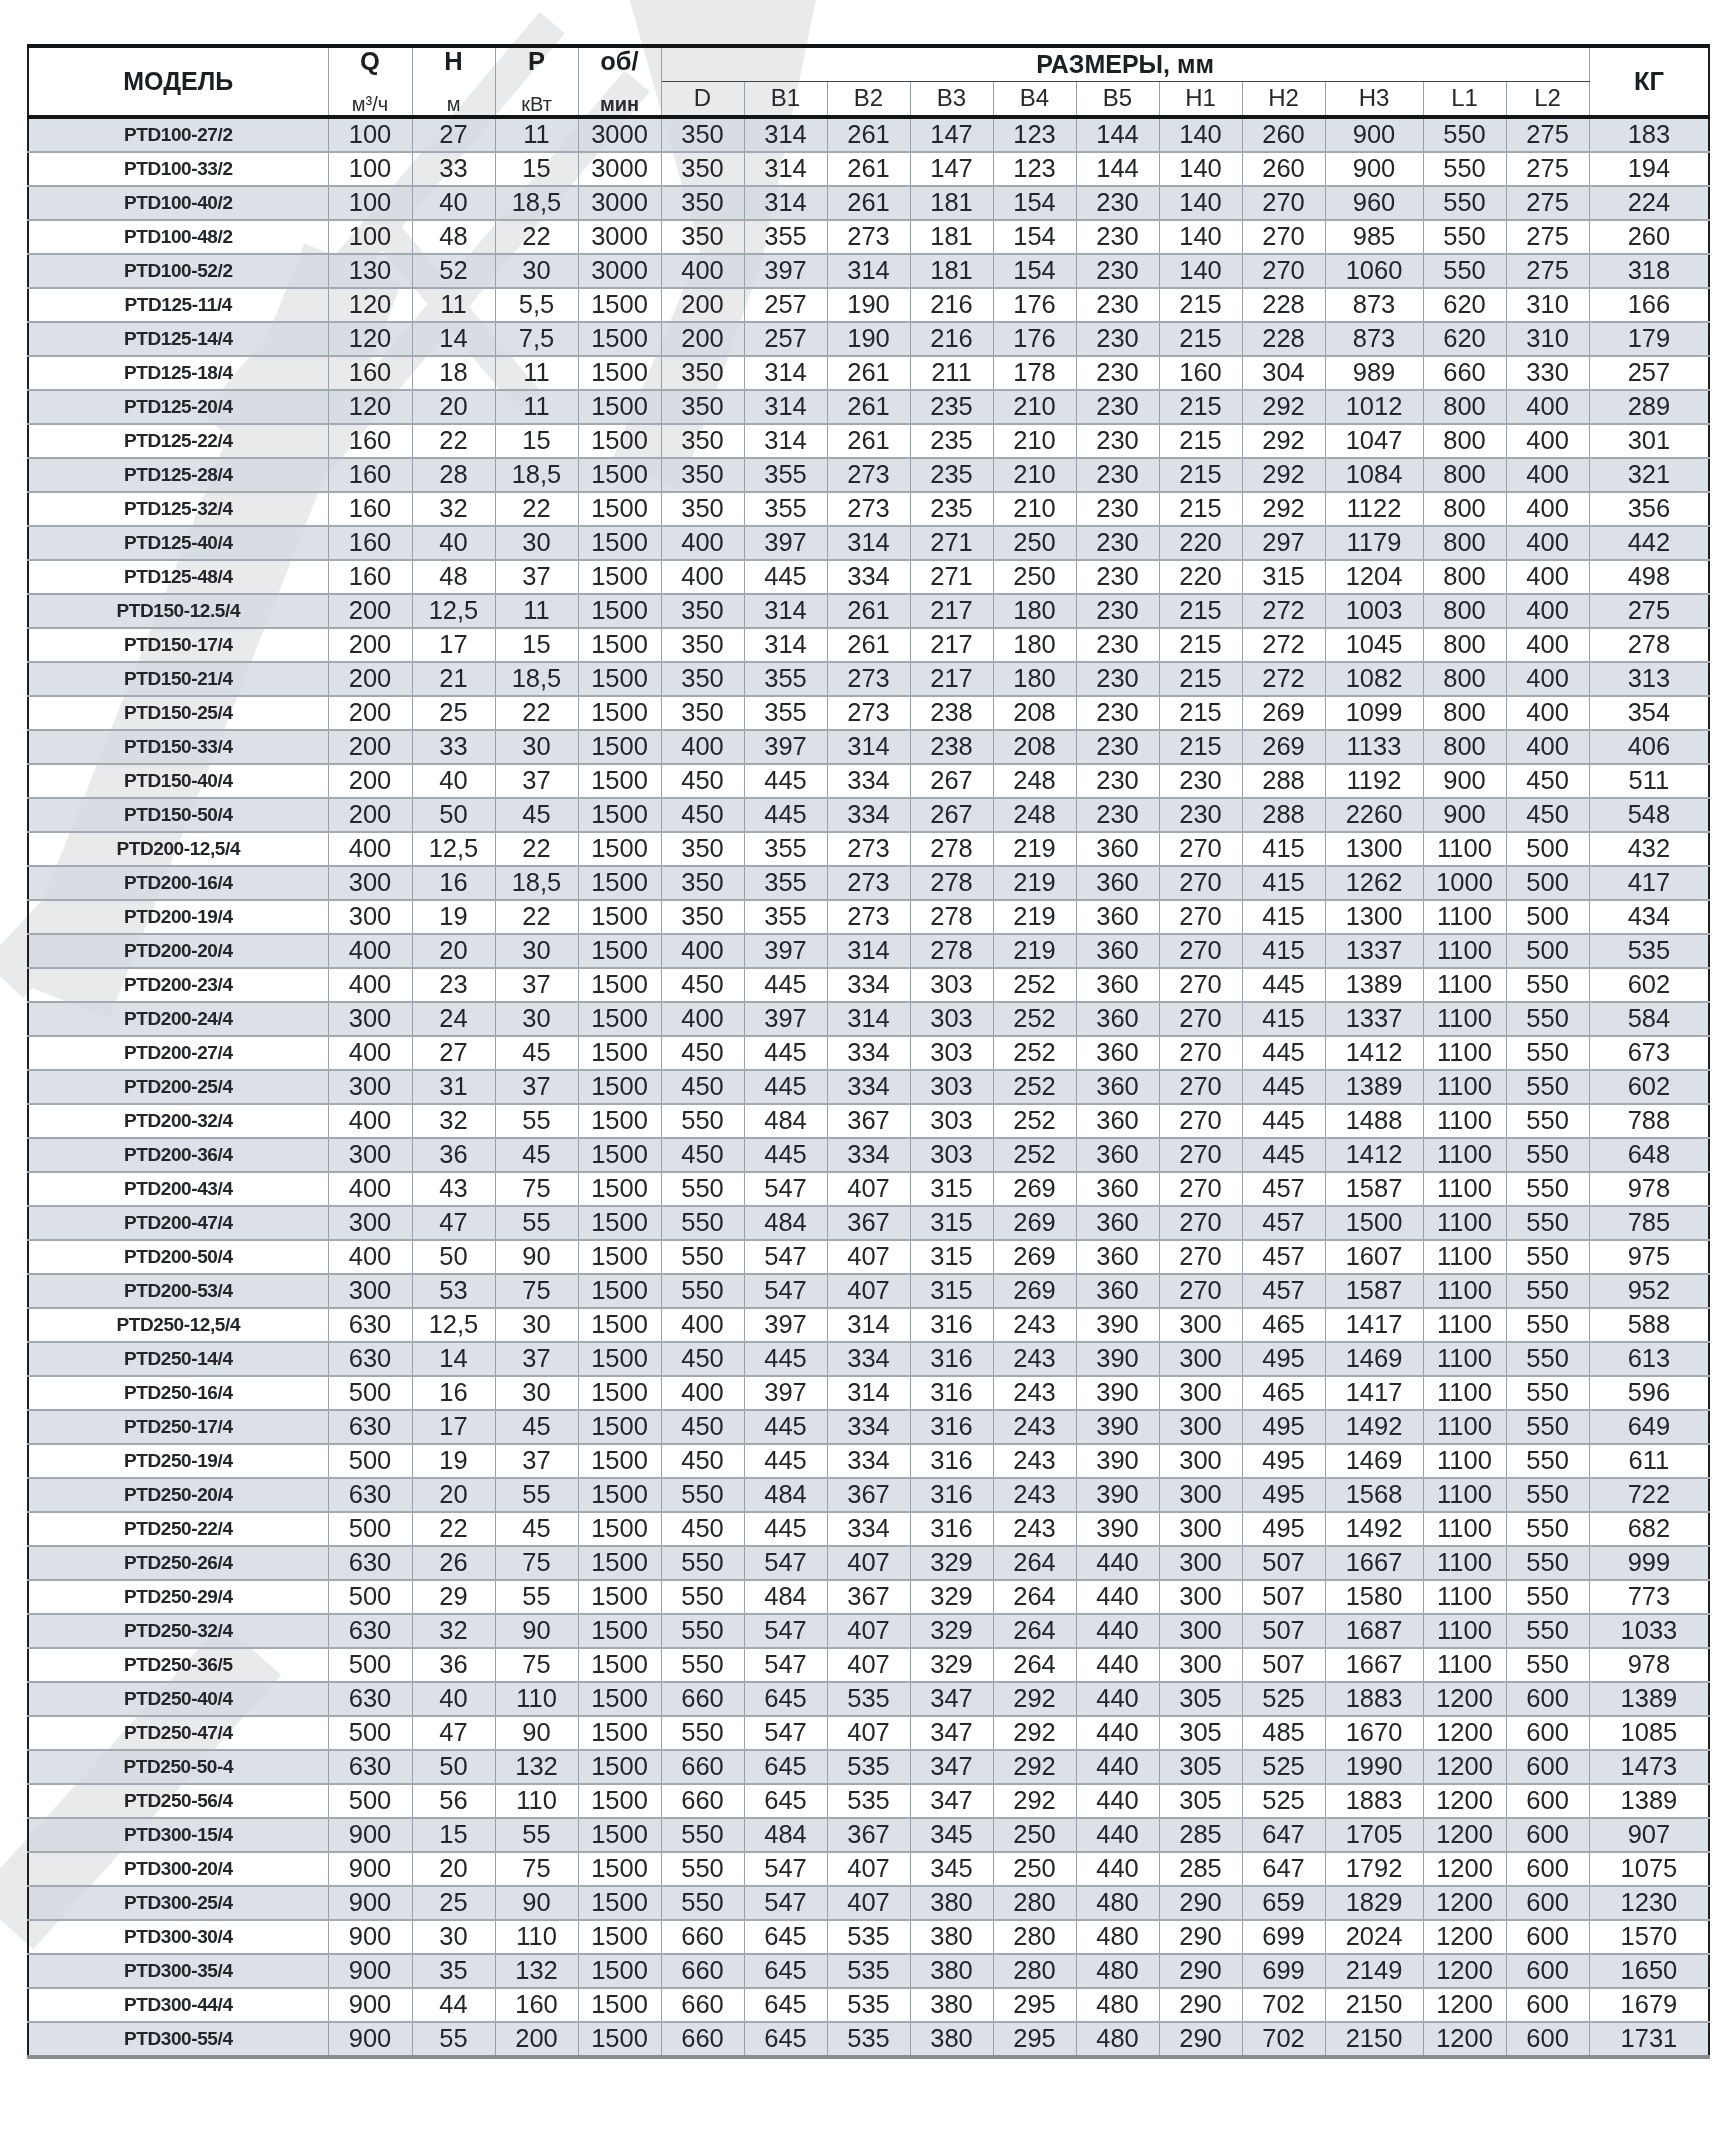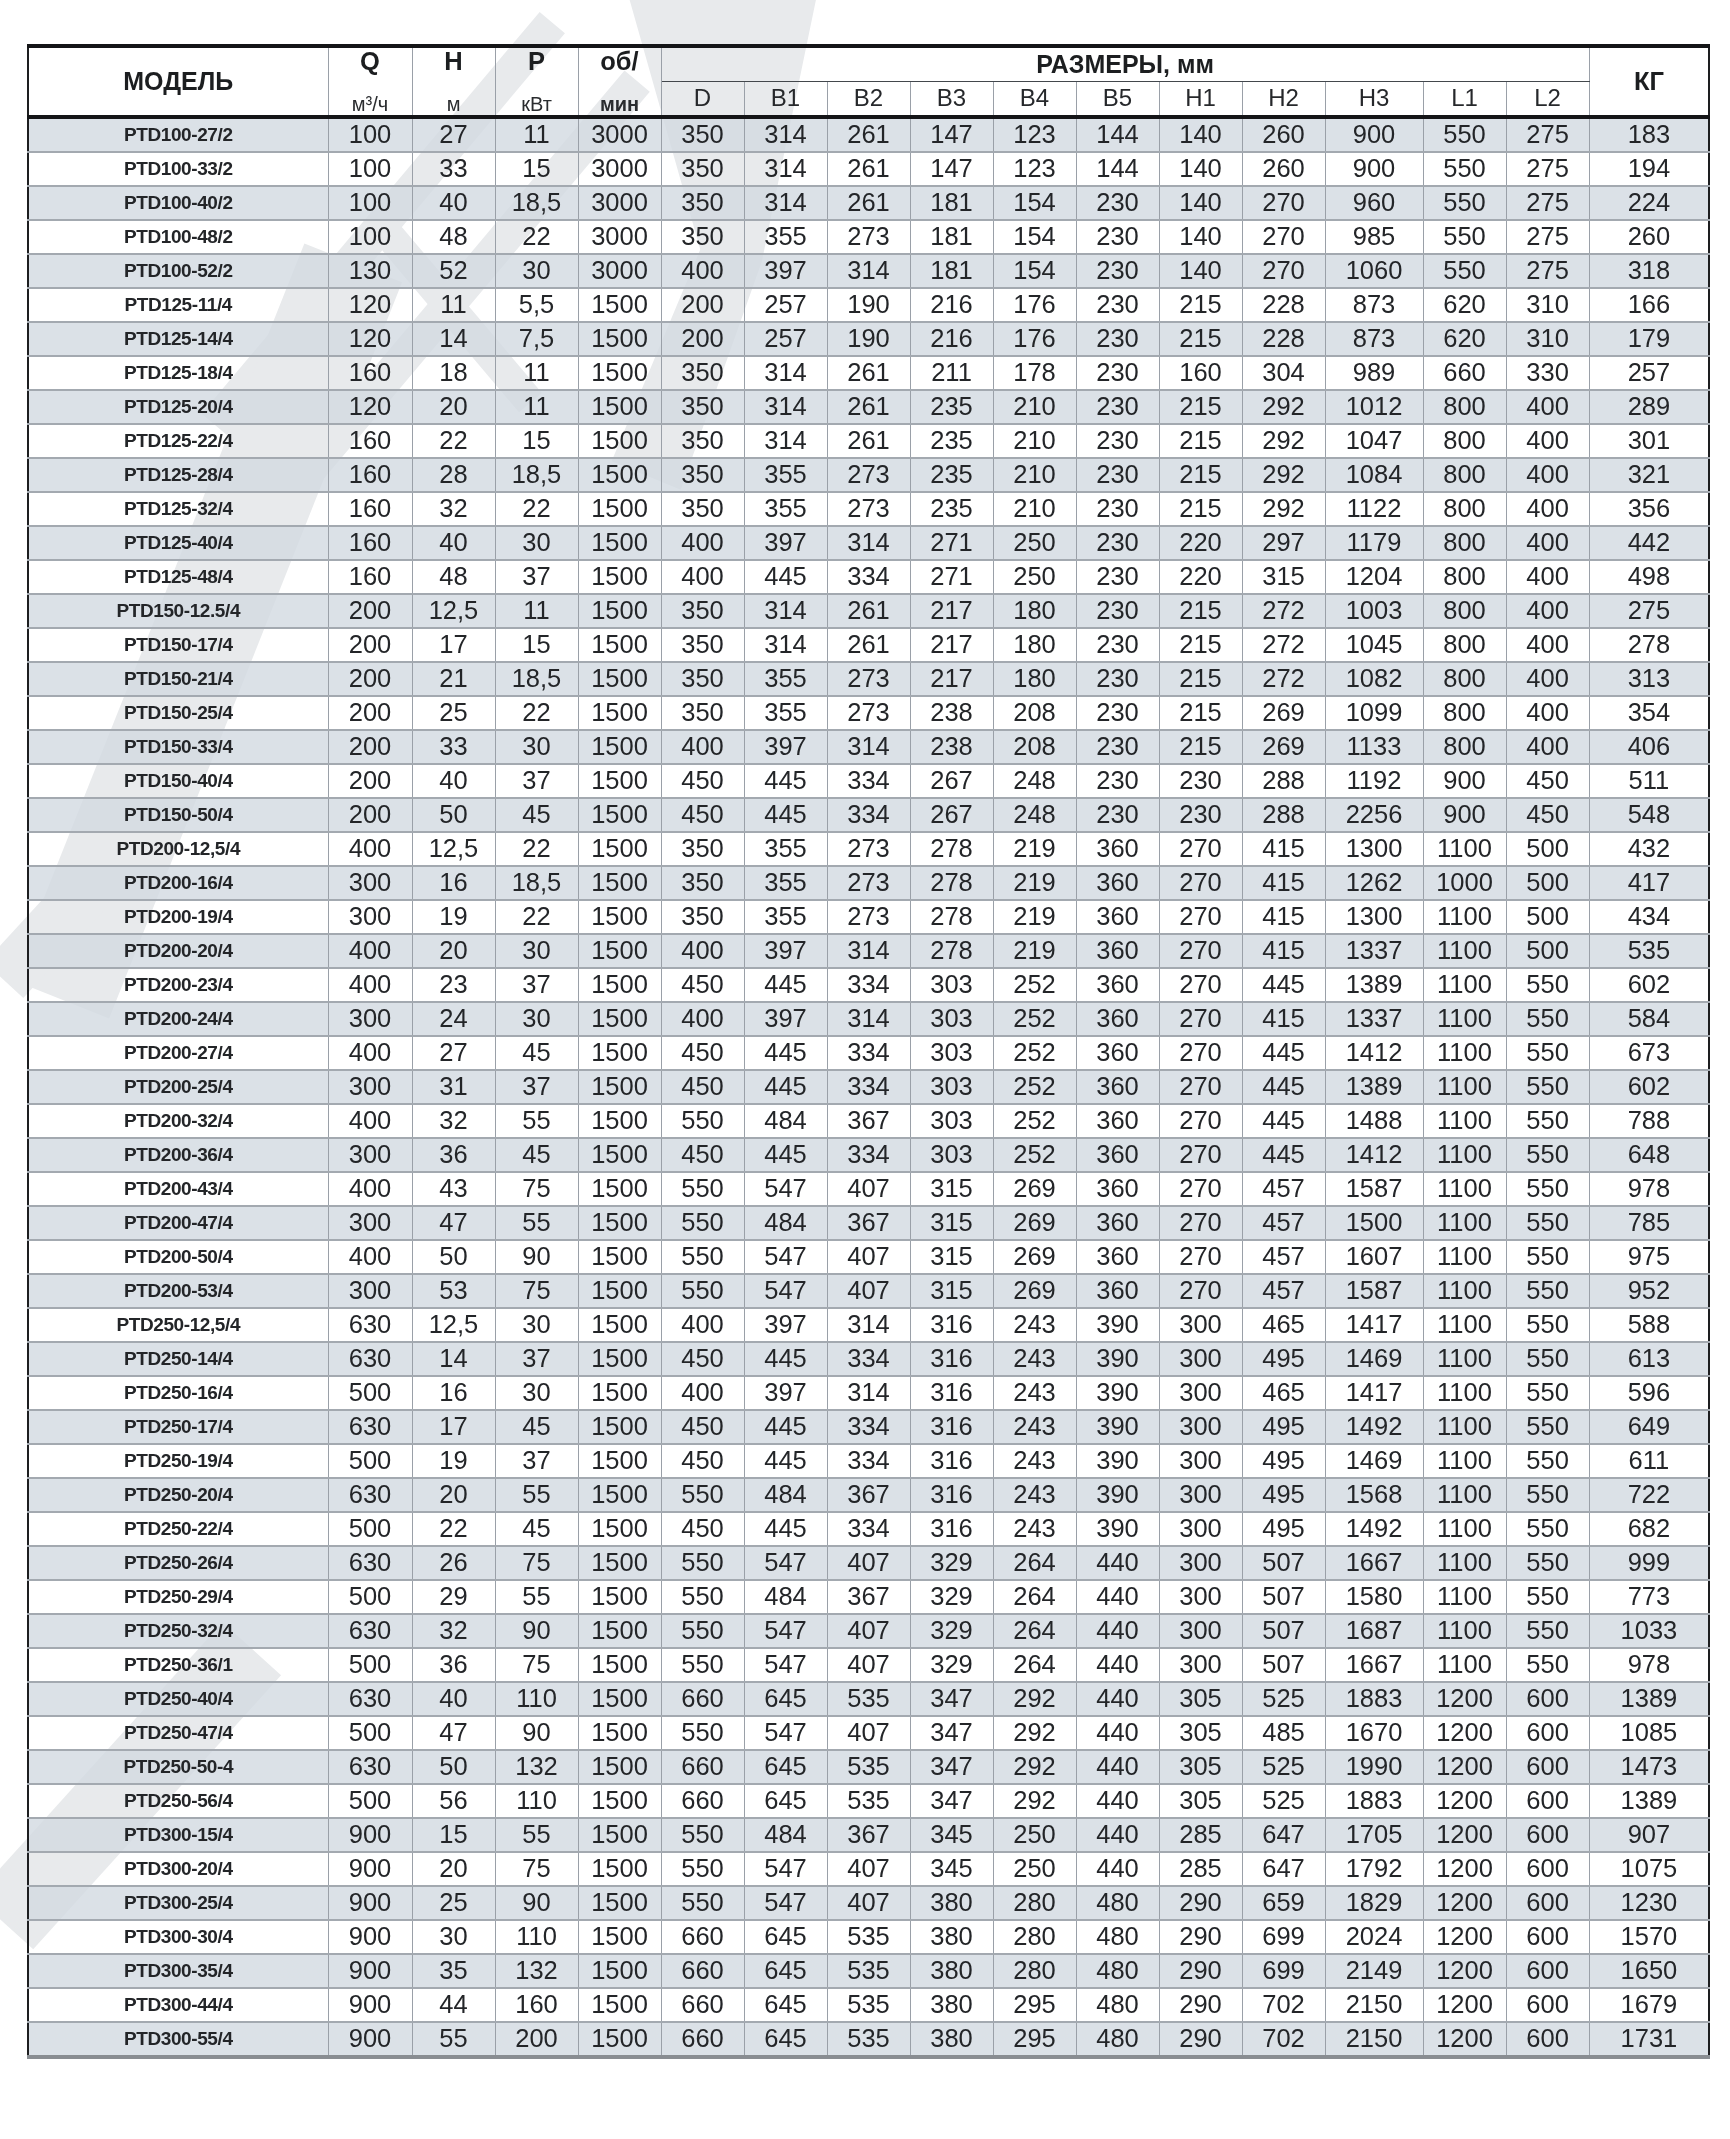--- a/index.html
+++ b/index.html
@@ -490,21 +490,21 @@
         <td>45</td>
         <td>1500</td>
         <td>450</td>
         <td>445</td>
         <td>334</td>
         <td>267</td>
         <td>248</td>
         <td>230</td>
         <td>230</td>
         <td>288</td>
-        <td>2256</td>
+        <td>2260</td>
         <td>900</td>
         <td>450</td>
         <td>548</td>
       </tr>
       <tr>
         <td class="model">PTD200-12,5/4</td>
         <td>400</td>
         <td>12,5</td>
         <td>22</td>
         <td>1500</td>
@@ -952,21 +952,21 @@
         <td>264</td>
         <td>440</td>
         <td>300</td>
         <td>507</td>
         <td>1687</td>
         <td>1100</td>
         <td>550</td>
         <td>1033</td>
       </tr>
       <tr>
-        <td class="model">PTD250-36/1</td>
+        <td class="model">PTD250-36/5</td>
         <td>500</td>
         <td>36</td>
         <td>75</td>
         <td>1500</td>
         <td>550</td>
         <td>547</td>
         <td>407</td>
         <td>329</td>
         <td>264</td>
         <td>440</td>

